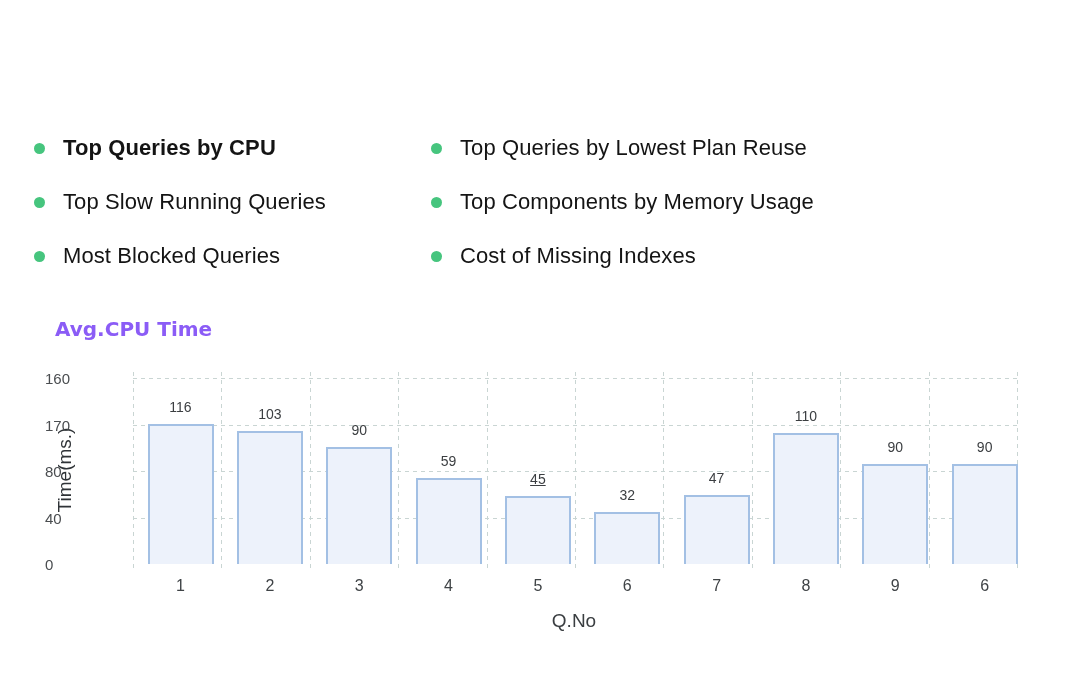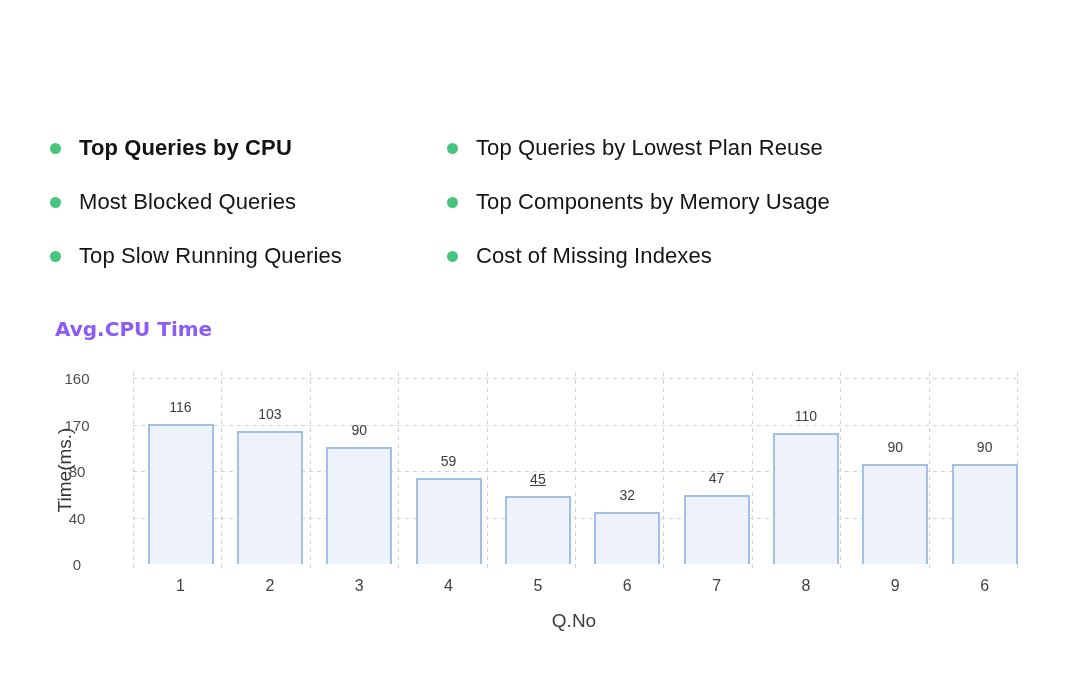--- a/index.html
+++ b/index.html
@@ -7,21 +7,21 @@
   .canvas {
     position:relative; width:1067px; height:684px; background:#ffffff;
     font-family:"Liberation Sans", sans-serif; overflow:hidden;
   }
   .page-title {
     position:absolute; left:48px; top:54px;
     font-family:"DejaVu Sans","Liberation Sans",sans-serif;
     font-size:31px; font-weight:700; color:#0f0f0f; letter-spacing:.3px;
   }
   .menu {
-    position:absolute; left:50px; top:133px; width:960px;
+    position:absolute; left:34px; top:133px; width:960px;
     display:grid; grid-template-columns:397px auto; grid-auto-flow:column;
     grid-template-rows:repeat(3,30px); row-gap:24px;
   }
   .menu-item { display:flex; align-items:center; gap:18px; cursor:pointer; }
   .menu-item .dot {
     width:11px; height:11px; border-radius:50%; background:#46c57e; flex:0 0 auto;
   }
   .menu-item .lbl { font-size:22px; color:#141414; line-height:30px; letter-spacing:.1px; }
   .menu-item.selected .lbl { font-weight:700; }
 
@@ -54,42 +54,42 @@
   }
   .bar-value {
     position:absolute; transform:translateX(-50%);
     font-size:14px; color:#3b3e41;
   }
   .x-tick {
     position:absolute; top:199px; transform:translateX(-50%);
     font-size:16px; color:#3f4346;
   }
   .y-tick {
-    position:absolute; left:-88px; width:64px; text-align:center;
+    position:absolute; left:-88px; width:64px; text-align:left;
     transform:translateY(-50%); font-size:15px; color:#4a4d50;
   }
 </style>
 </head>
 <body>
 
 <div class="canvas">
 
 
   <div class="menu">
     <div class="menu-item selected">
       <span class="dot" style="background: rgb(70, 197, 126);"></span>
       <span class="lbl">Top Queries by CPU</span>
     </div>
     <div class="menu-item">
       <span class="dot" style="background: rgb(70, 197, 126);"></span>
-      <span class="lbl">Most Blocked Queries</span>
+      <span class="lbl">Top Slow Running Queries</span>
     </div>
     <div class="menu-item">
       <span class="dot" style="background: rgb(70, 197, 126);"></span>
-      <span class="lbl">Top Slow Running Queries</span>
+      <span class="lbl">Most Blocked Queries</span>
     </div>
     <div class="menu-item">
       <span class="dot" style="background: rgb(70, 197, 126);"></span>
       <span class="lbl">Top Queries by Lowest Plan Reuse</span>
     </div>
     <div class="menu-item">
       <span class="dot" style="background: rgb(70, 197, 126);"></span>
       <span class="lbl">Top Components by Memory Usage</span>
     </div>
     <div class="menu-item">

